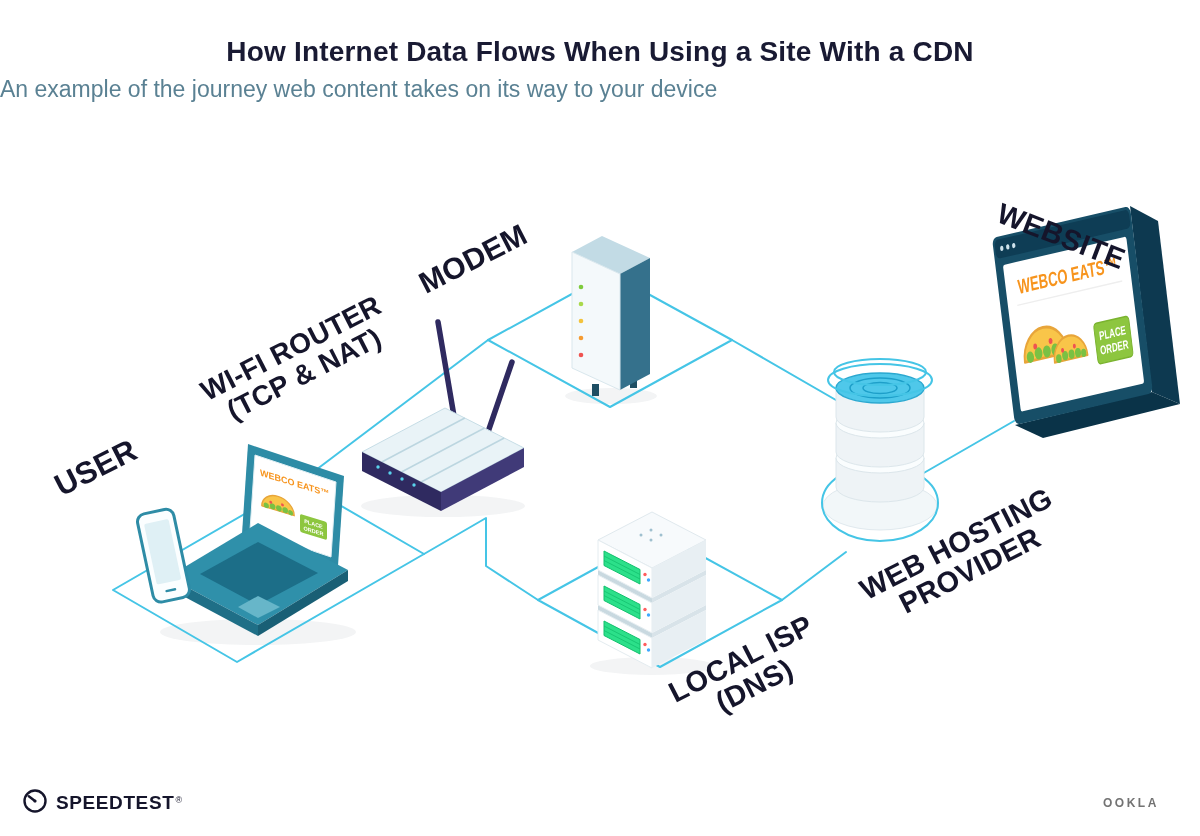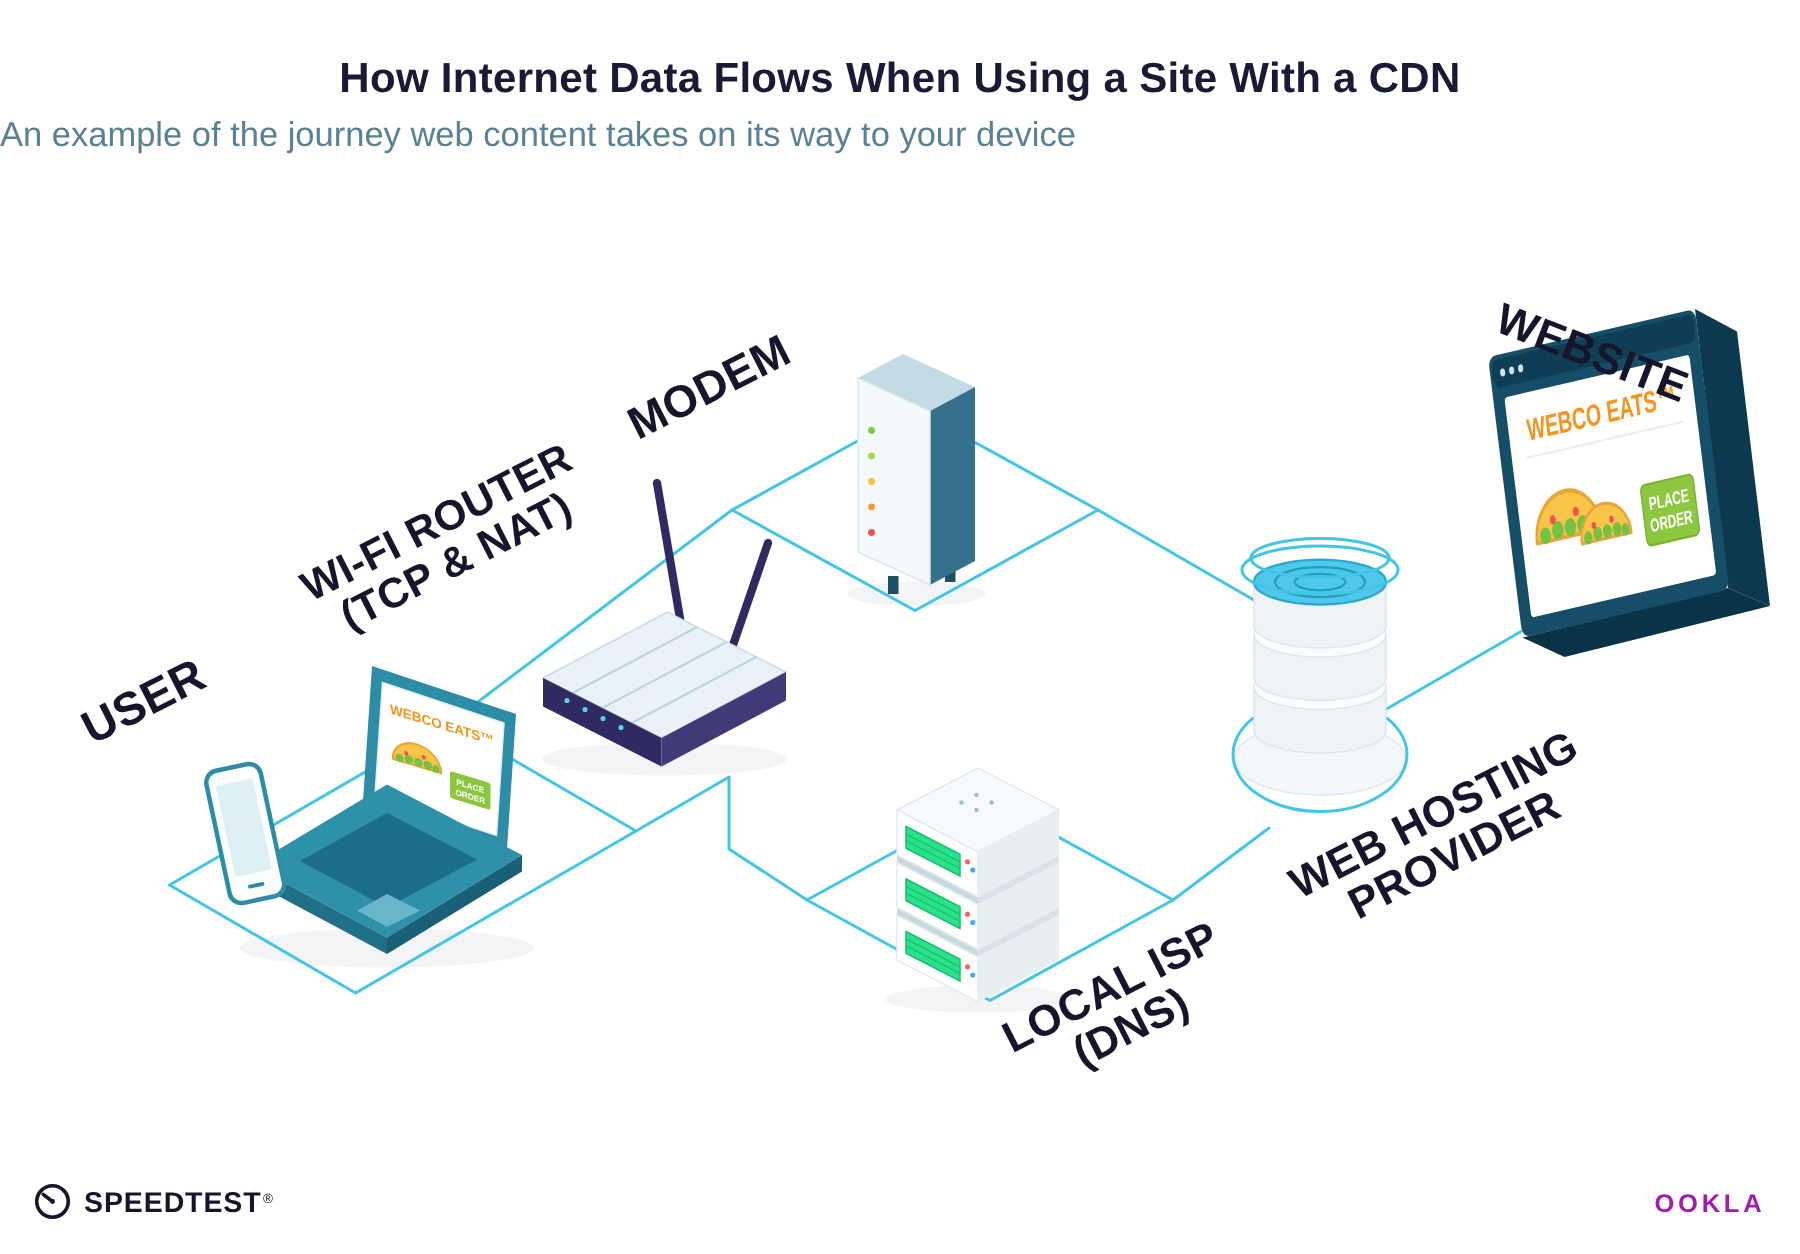--- a/index.html
+++ b/index.html
@@ -17,21 +17,21 @@
   .lbl-router{left:185px;top:332px;width:225px;transform:rotate(-27deg);font-size:28px;}
   .lbl-modem{left:403px;top:243px;width:140px;transform:rotate(-27deg);font-size:30px;}
   .lbl-isp{left:660px;top:642px;width:175px;transform:rotate(-27deg);font-size:29px;}
   .lbl-hosting{left:843px;top:527px;width:240px;transform:rotate(-27deg);font-size:29px;}
   .lbl-website{left:1004px;top:198px;width:150px;transform:rotate(21deg);
                transform-origin:0 0;font-size:29px;text-align:left;}
   .footer-left{position:absolute;left:22px;top:788px;display:flex;align-items:flex-end;gap:8px;}
   .speedtest-text{font-size:19px;font-weight:700;color:#15152b;letter-spacing:0.6px;}
   .speedtest-mark{font-size:9px;font-weight:400;color:#15152b;vertical-align:super;margin-left:1px;}
   .footer-right{position:absolute;left:1103px;top:793px;}
-  .ookla-text{font-size:17px;font-weight:600;color:#a21caf;letter-spacing:2.5px;}
+  .ookla-text{font-size:12px;font-weight:600;color:#737373;letter-spacing:2.5px;}
 </style>
 </head>
 <body>
 
 <div class="canvas">
 
   <div class="title">How Internet Data Flows When Using a Site With a CDN</div>
   <div class="subtitle">An example of the journey web content takes on its way to your device</div>
 
   <svg class="scene" width="1200" height="836" viewBox="0 0 1200 836">

